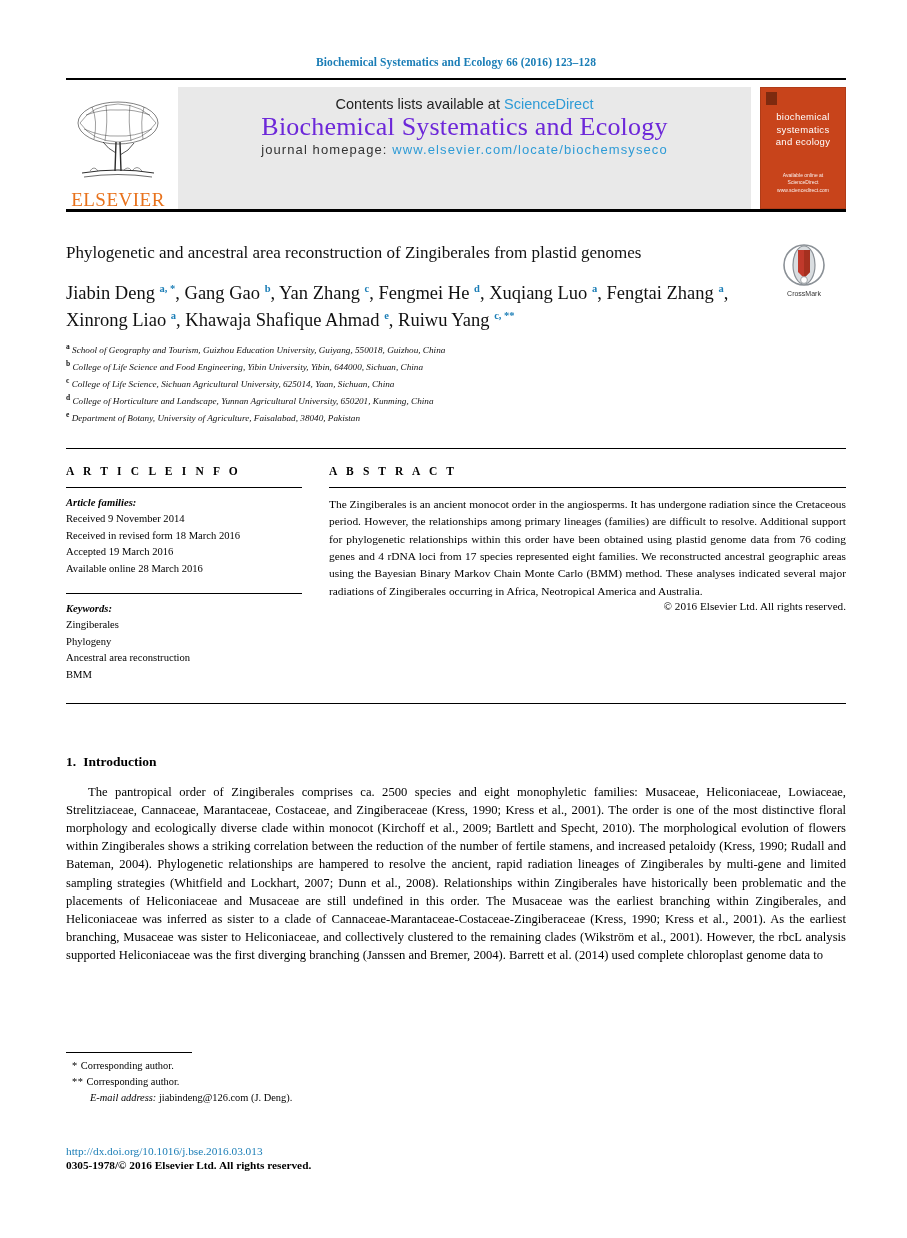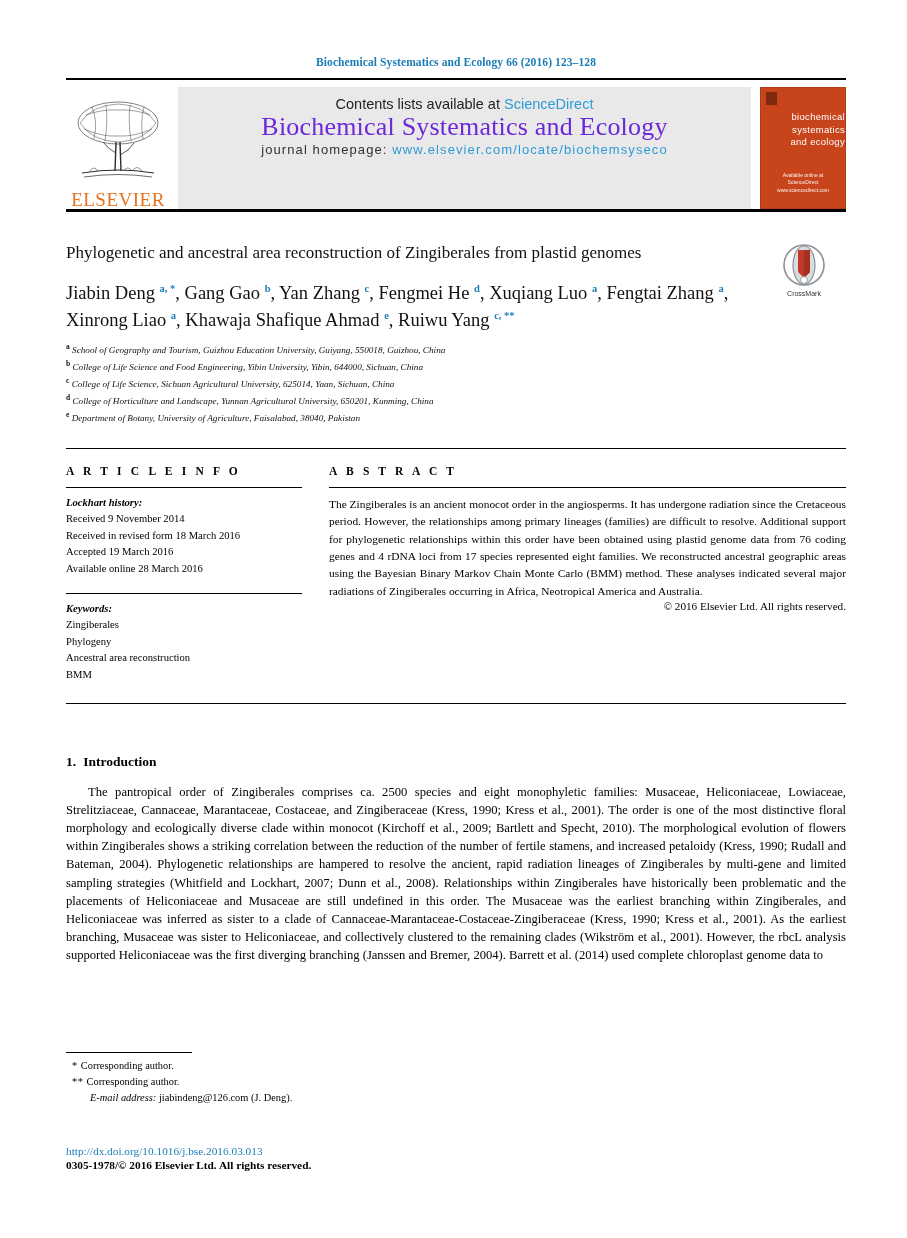--- a/index.html
+++ b/index.html
@@ -119,21 +119,21 @@
     background: #7e2a0f;
     align-self: flex-start;
     margin: 4px 0 0 5px;
   }
   .cover-title {
     margin-top: 6px;
     font-family: "Liberation Sans", sans-serif;
     font-size: 9.5px;
     color: #fff;
     line-height: 1.32;
-    text-align: right;
+    text-align: center;
     width: 100%;
     box-sizing: border-box;
     letter-spacing: 0.3px;
   }
   .cover-foot {
     position: absolute;
     bottom: 14px;
     left: 0; right: 0;
     text-align: center;
     color: #fff;
@@ -368,21 +368,21 @@
     </div>
 
     <div class="info-rule-top"></div>
 
     <div class="two-col">
 
       <div class="col-info">
         <div class="sec-head">A R T I C L E   I N F O</div>
         <div class="hairline"></div>
         <div class="info-body">
-          <div class="lbl">Lockhart history:</div>
+          <div class="lbl">Article families:</div>
           <div>Received 9 November 2014</div>
           <div>Received in revised form 18 March 2016</div>
           <div>Accepted 19 March 2016</div>
           <div>Available online 28 March 2016</div>
         </div>
         <div class="kw-block">
           <div class="hairline"></div>
           <div class="info-body">
             <div class="lbl">Keywords:</div>
             <div>Zingiberales</div>

